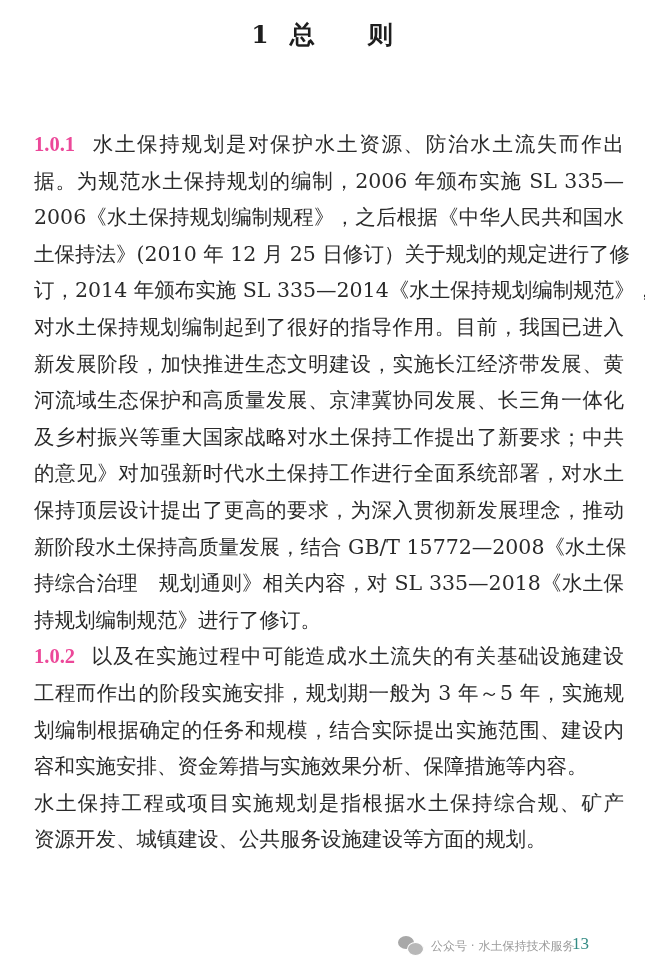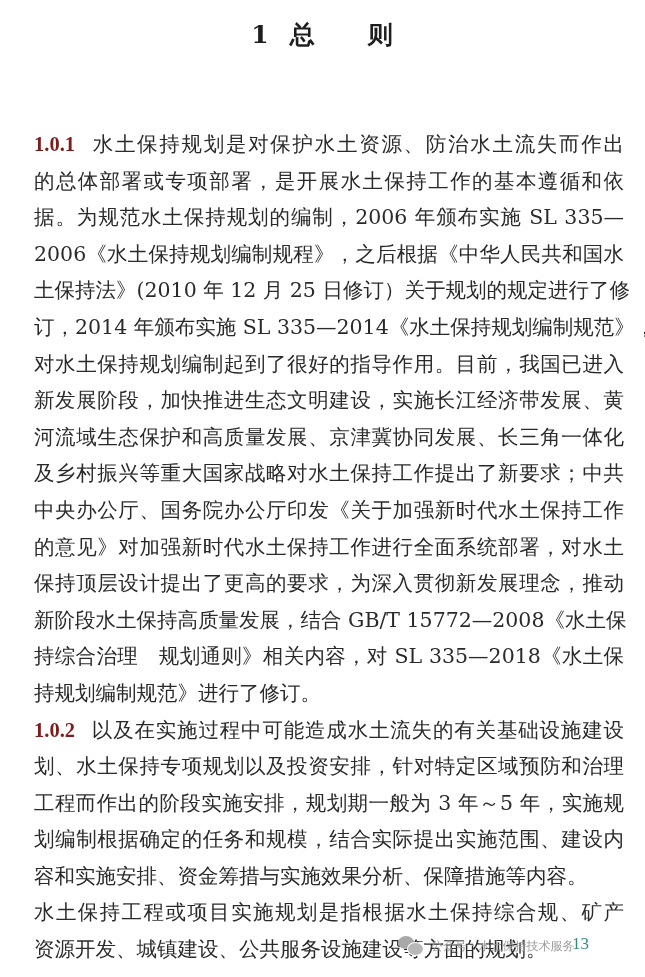--- a/index.html
+++ b/index.html
@@ -16,21 +16,21 @@
   }
   .title .num { margin-right: 20px; }
   .title .gap { display: inline-block; width: 52px; }
   .body {
     position: absolute; left: 34px; top: 126px; width: 590px;
     font-size: 20.5px; line-height: 36.6px;
   }
   .line { white-space: nowrap; height: 36.6px; text-align: justify; text-align-last: justify; }
   .line.last { text-align-last: left; }
   .line.indent { padding-left: 41px; }
-  .clause { font-weight: bold; margin-right: 16px; font-family: "Liberation Serif", serif; color: #7f1d1d; }
+  .clause { font-weight: bold; margin-right: 16px; font-family: "Liberation Serif", serif; color: #ec4899; }
   .watermark {
     position: absolute; left: 398px; top: 931px; height: 30px;
     display: flex; align-items: center; color: #9a9a9a;
     font-family: "DejaVu Sans", sans-serif; font-size: 12px;
   }
   .wm-icon { width: 26px; height: 22px; margin-right: 7px; position: relative; }
   .wm-icon .b1 { position: absolute; left: 0; top: 1px; width: 16px; height: 13px; border-radius: 50%; background: #a8a8a8; }
   .wm-icon .b2 { position: absolute; left: 9px; top: 7px; width: 15px; height: 12px; border-radius: 50%; background: #b8b8b8; border: 1px solid #fff; }
   .page-num {
     position: absolute; left: 572px; top: 934px; font-size: 17px;
@@ -42,38 +42,35 @@
 
 <div class="page">
 
   <div class="title">
     <span class="num">1</span><span>总</span><span class="gap"></span><span>则</span>
   </div>
 
   <div class="body">
 
     <div class="line"><span class="clause">1.0.1</span><span>水土保持规划是对保护水土资源、防治水土流失而作出</span></div>
-    <div class="line">的总体部署或专项部署，是开展水土保持工作的基本遵循和依</div>
     <div class="line">据。为规范水土保持规划的编制，2006 年颁布实施 SL 335—</div>
     <div class="line">2006《水土保持规划编制规程》，之后根据《中华人民共和国水</div>
     <div class="line">土保持法》(2010 年 12 月 25 日修订）关于规划的规定进行了修</div>
     <div class="line">订，2014 年颁布实施 SL 335—2014《水土保持规划编制规范》，</div>
     <div class="line">对水土保持规划编制起到了很好的指导作用。目前，我国已进入</div>
     <div class="line">新发展阶段，加快推进生态文明建设，实施长江经济带发展、黄</div>
     <div class="line">河流域生态保护和高质量发展、京津冀协同发展、长三角一体化</div>
     <div class="line">及乡村振兴等重大国家战略对水土保持工作提出了新要求；中共</div>
-    <div class="line">中央办公厅、国务院办公厅印发《关于加强新时代水土保持工作</div>
     <div class="line">的意见》对加强新时代水土保持工作进行全面系统部署，对水土</div>
     <div class="line">保持顶层设计提出了更高的要求，为深入贯彻新发展理念，推动</div>
     <div class="line">新阶段水土保持高质量发展，结合 GB/T 15772—2008《水土保</div>
     <div class="line">持综合治理　规划通则》相关内容，对 SL 335—2018《水土保</div>
     <div class="line last">持规划编制规范》进行了修订。</div>
 
     <div class="line"><span class="clause">1.0.2</span><span>以及在实施过程中可能造成水土流失的有关基础设施建设</span></div>
-    <div class="line">划、水土保持专项规划以及投资安排，针对特定区域预防和治理</div>
     <div class="line">工程而作出的阶段实施安排，规划期一般为 3 年～5 年，实施规</div>
     <div class="line">划编制根据确定的任务和规模，结合实际提出实施范围、建设内</div>
     <div class="line last">容和实施安排、资金筹措与实施效果分析、保障措施等内容。</div>
     <div class="line">水土保持工程或项目实施规划是指根据水土保持综合规、矿产</div>
     <div class="line last">资源开发、城镇建设、公共服务设施建设等方面的规划。</div>
 
   </div>
 
   <div class="watermark">
     <span class="wm-icon">

